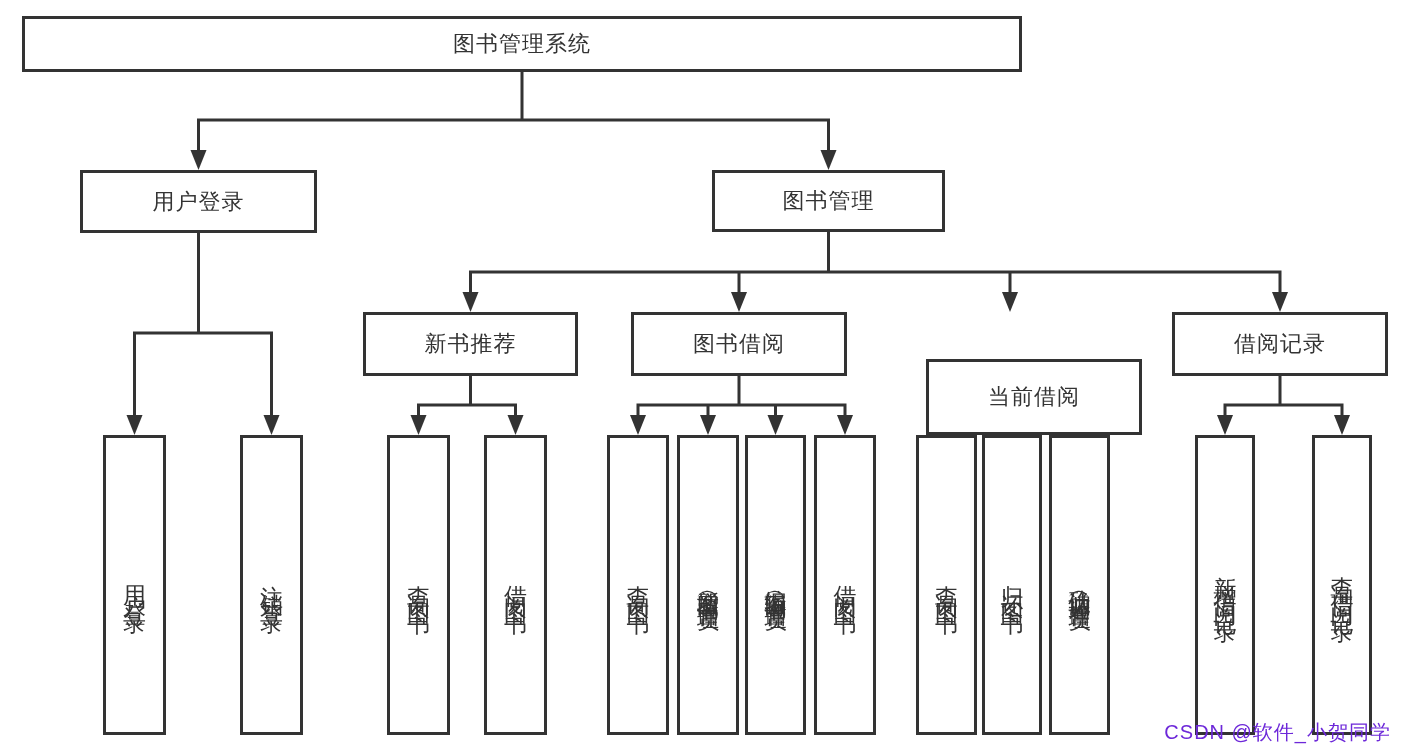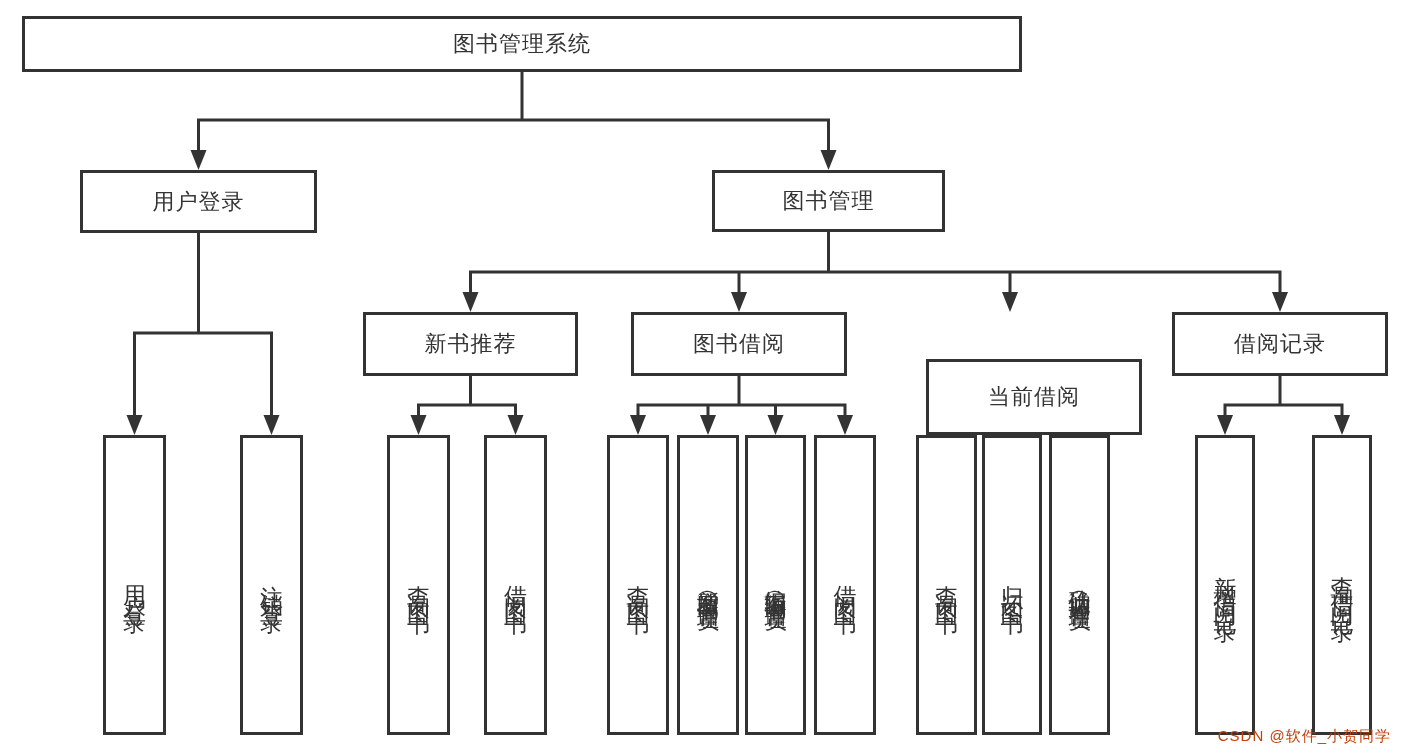--- a/index.html
+++ b/index.html
@@ -48,22 +48,22 @@
     line-height: 1;
   }
   .leaf.long .vtext {
     font-size: 22px;
     letter-spacing: 3px;
   }
   .watermark {
     position: absolute;
     right: 14px;
     bottom: 1px;
-    font-size: 15px;
-    color: #c2410c;
+    font-size: 20px;
+    color: #6d28d9;
     z-index: 5;
     letter-spacing: 1px;
   }
 </style>
 </head>
 <body>
 
 <div id="canvas">
 
   <svg id="connector-svg" viewBox="0 0 1405 747" xmlns="http://www.w3.org/2000/svg">

